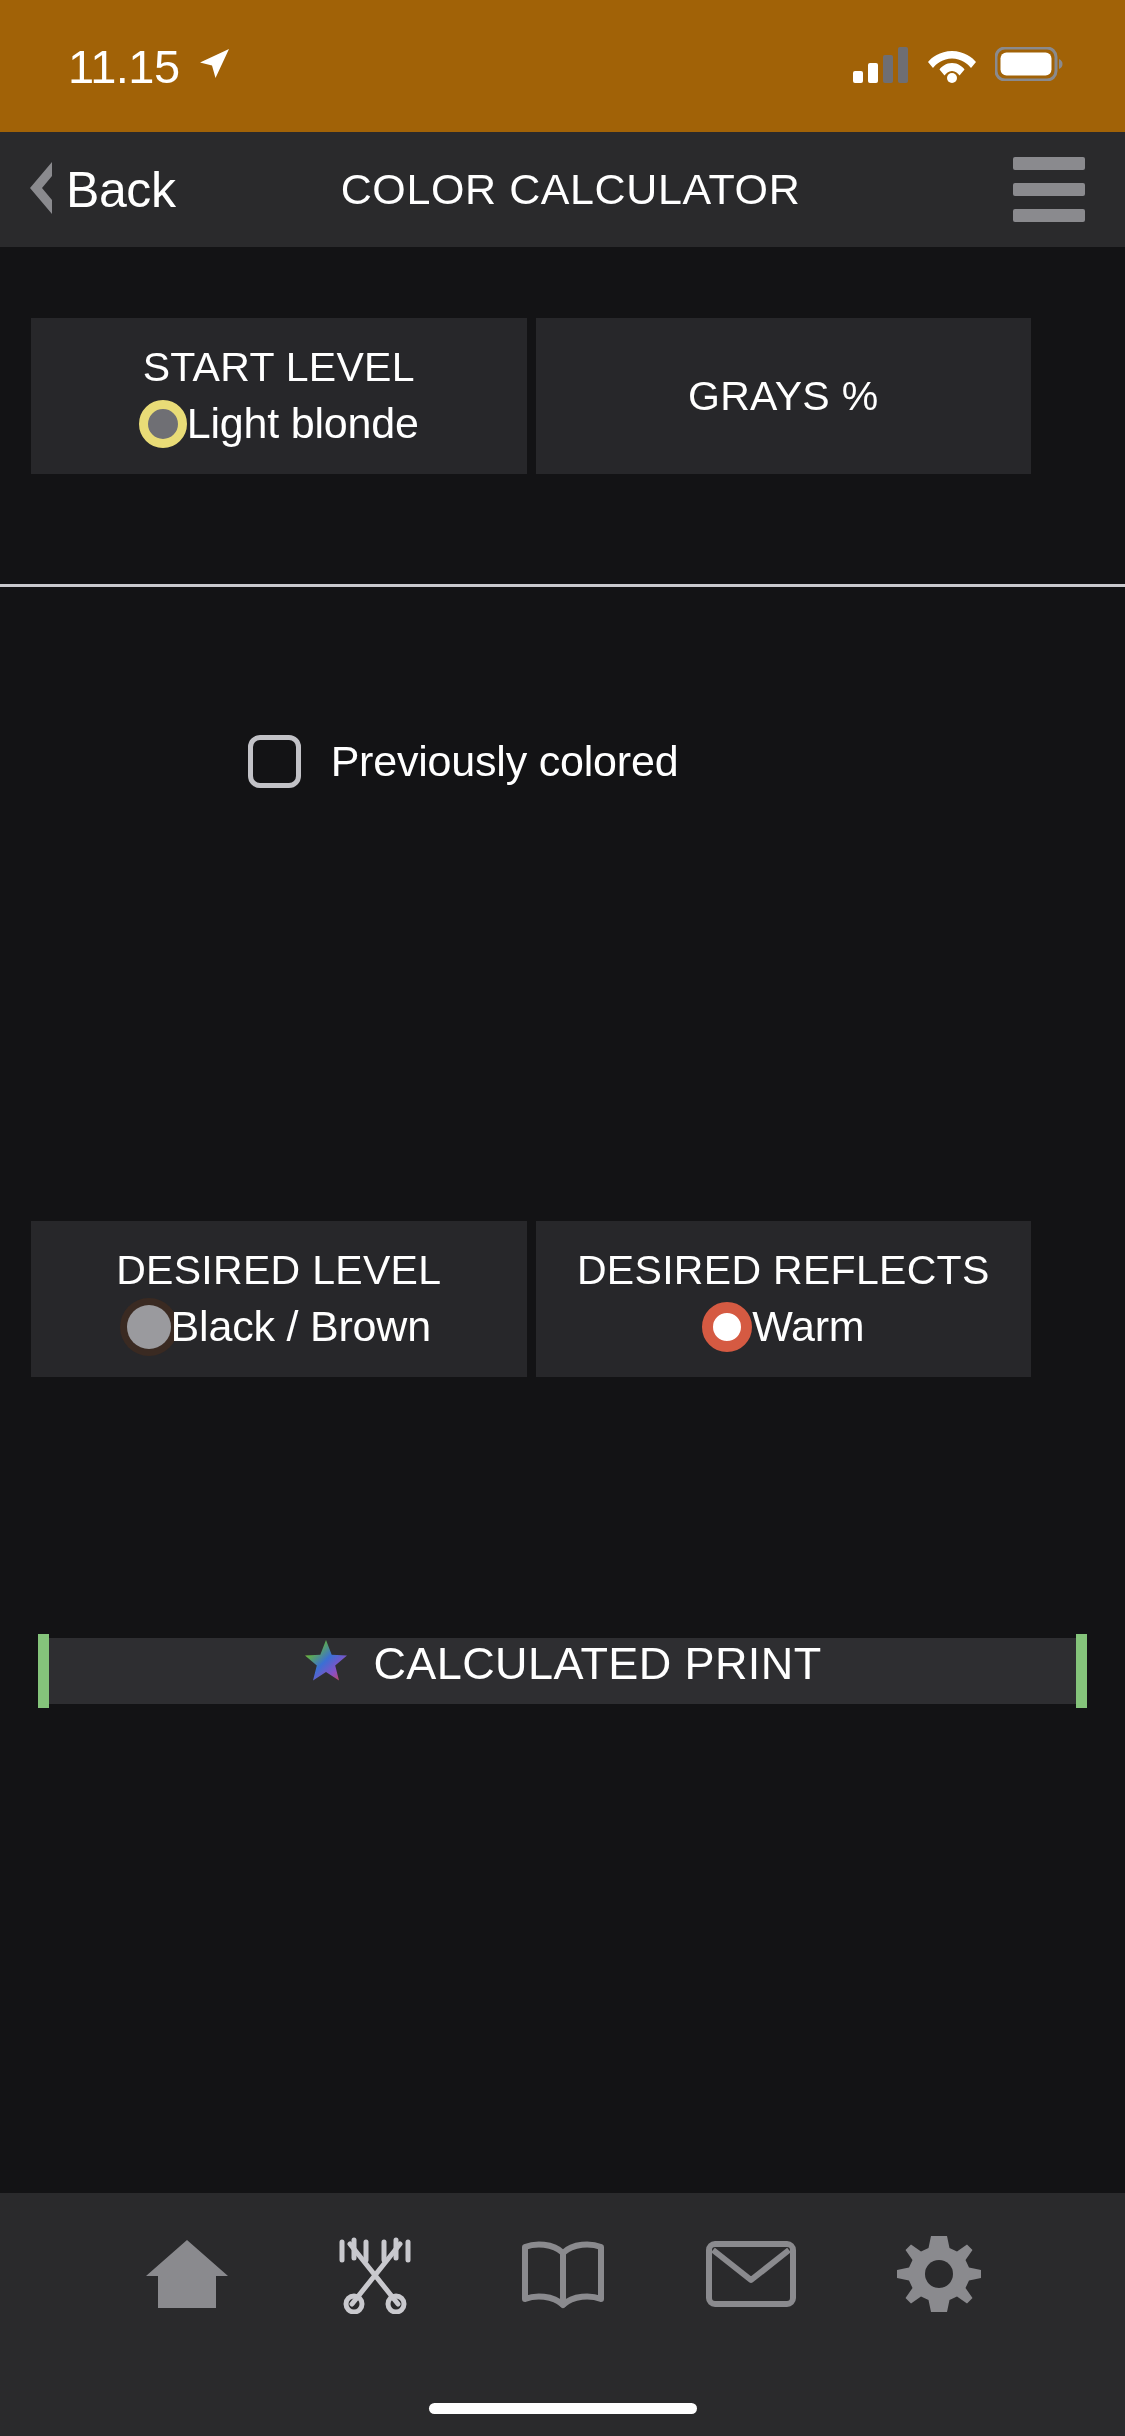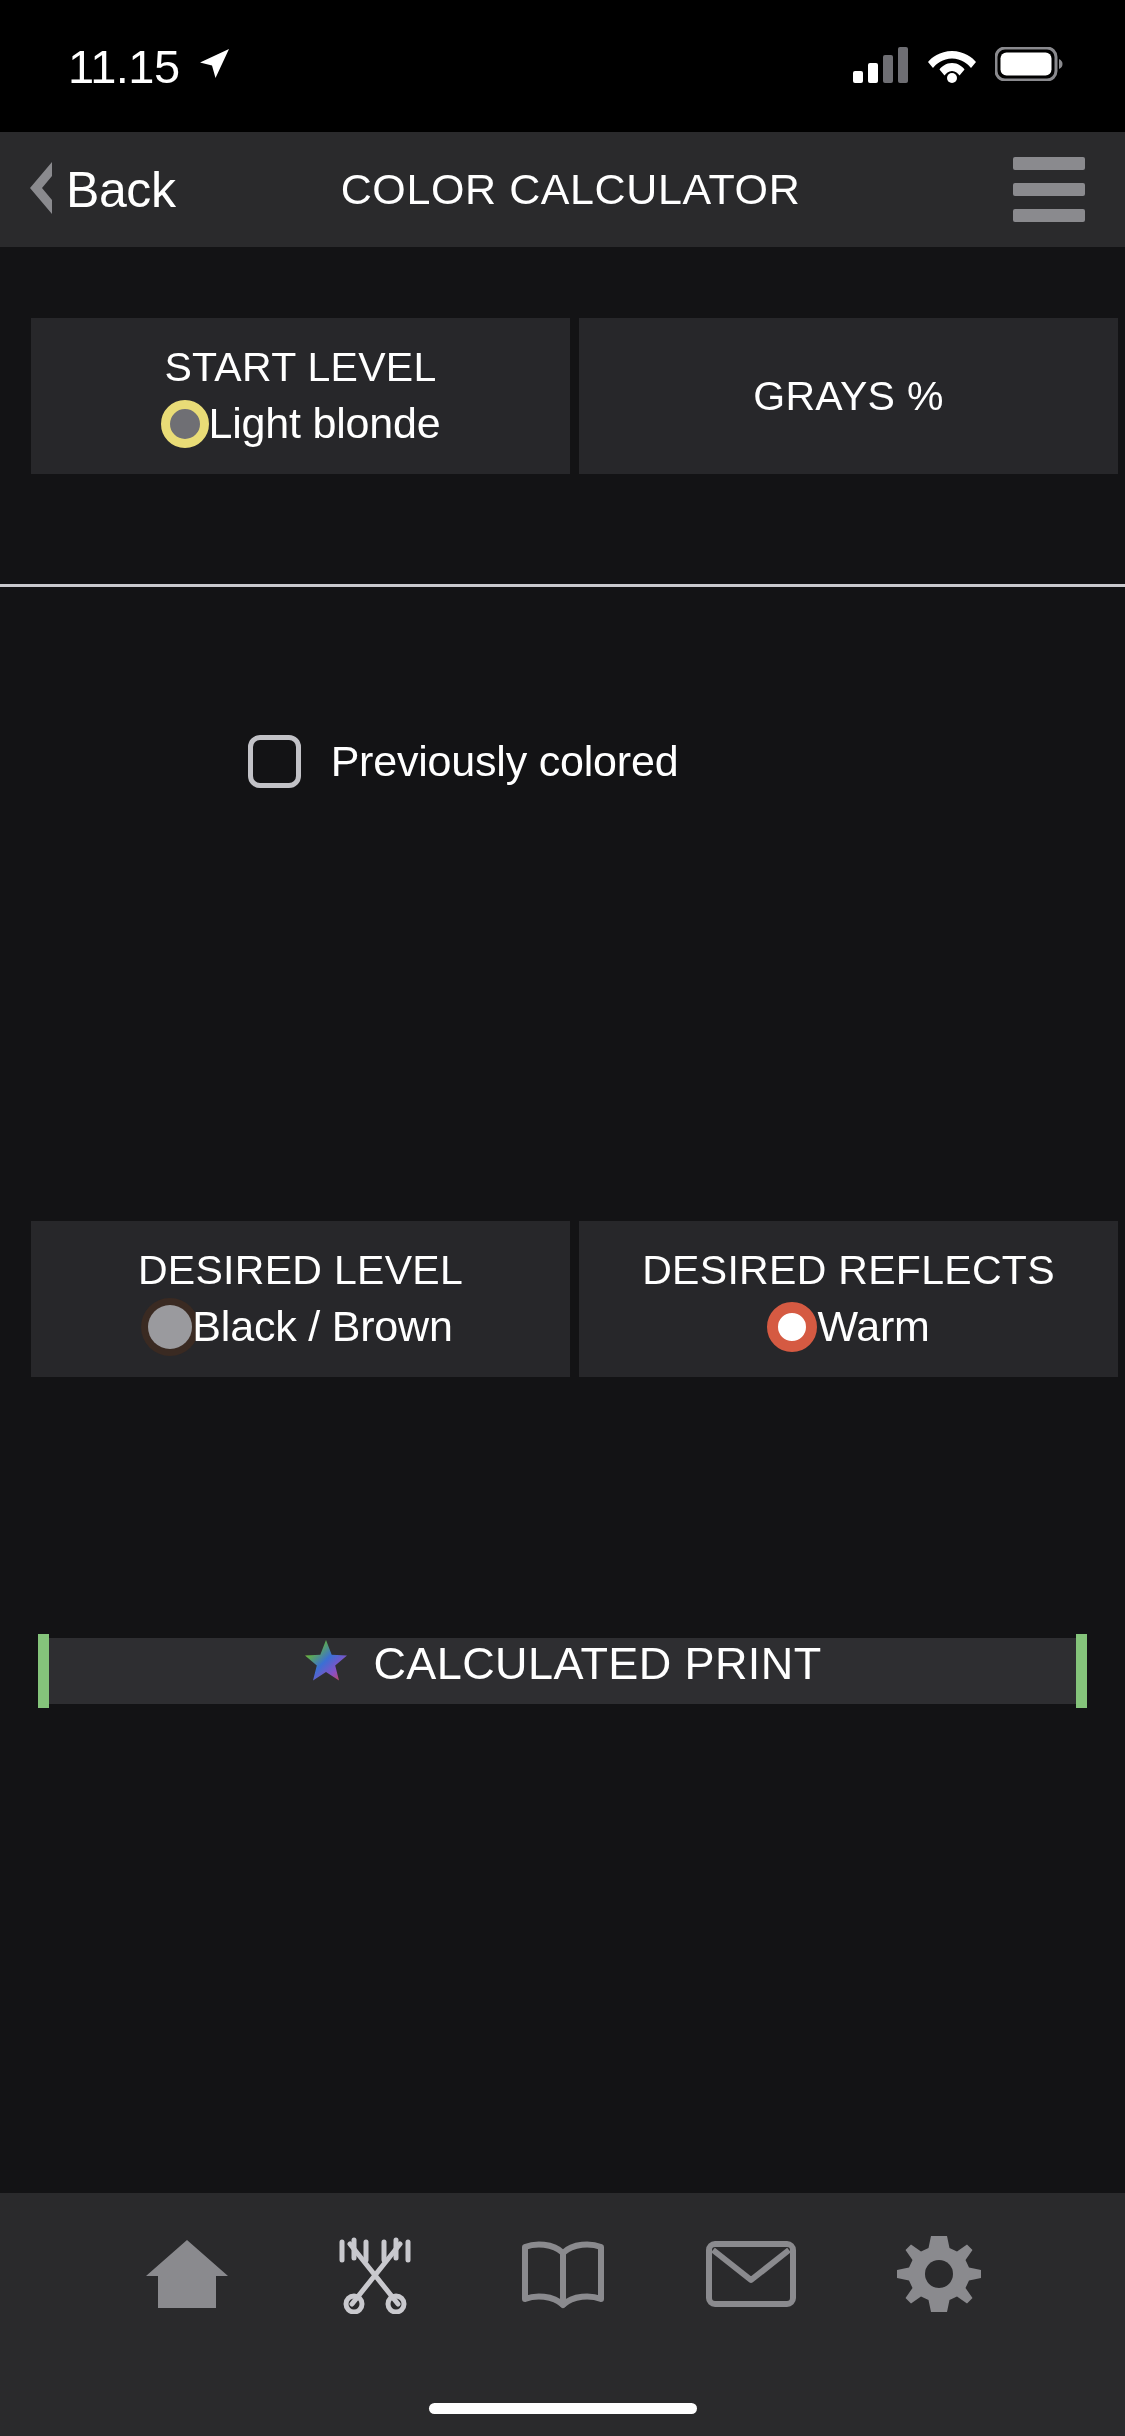--- a/index.html
+++ b/index.html
@@ -12,21 +12,21 @@
   #screen {
     position:relative;
     width:1125px; height:2436px;
     background:#131315;
   }
 
   
   .statusbar {
     position:absolute; top:0; left:0;
     width:1125px; height:132px;
-    background:#000000;
+    background:#a16207;
     display:flex; align-items:center; justify-content:space-between;
     padding:0 62px 0 68px;
   }
   .status-left { display:flex; align-items:center; gap:16px; }
   .status-time {
     color:#FFFFFF; font-size:47px; font-weight:400;
     letter-spacing:-0.5px; line-height:1;
   }
   .loc-arrow { display:block; }
   .status-right { display:flex; align-items:center; gap:18px; }
@@ -70,21 +70,21 @@
   }
   .divider {
     position:absolute; top:584px; left:0;
     width:1125px; height:3px;
     background:#C9C9CE;
   }
 
   
   .card-row {
     position:absolute; left:31px;
-    width:1087px;
+    width:1000px;
     display:flex;
     gap:9px;
   }
   .card {
     flex:1;
     background:#27272A;
     height:156px;
     display:flex; flex-direction:column;
     align-items:center; justify-content:center;
     gap:8px;

